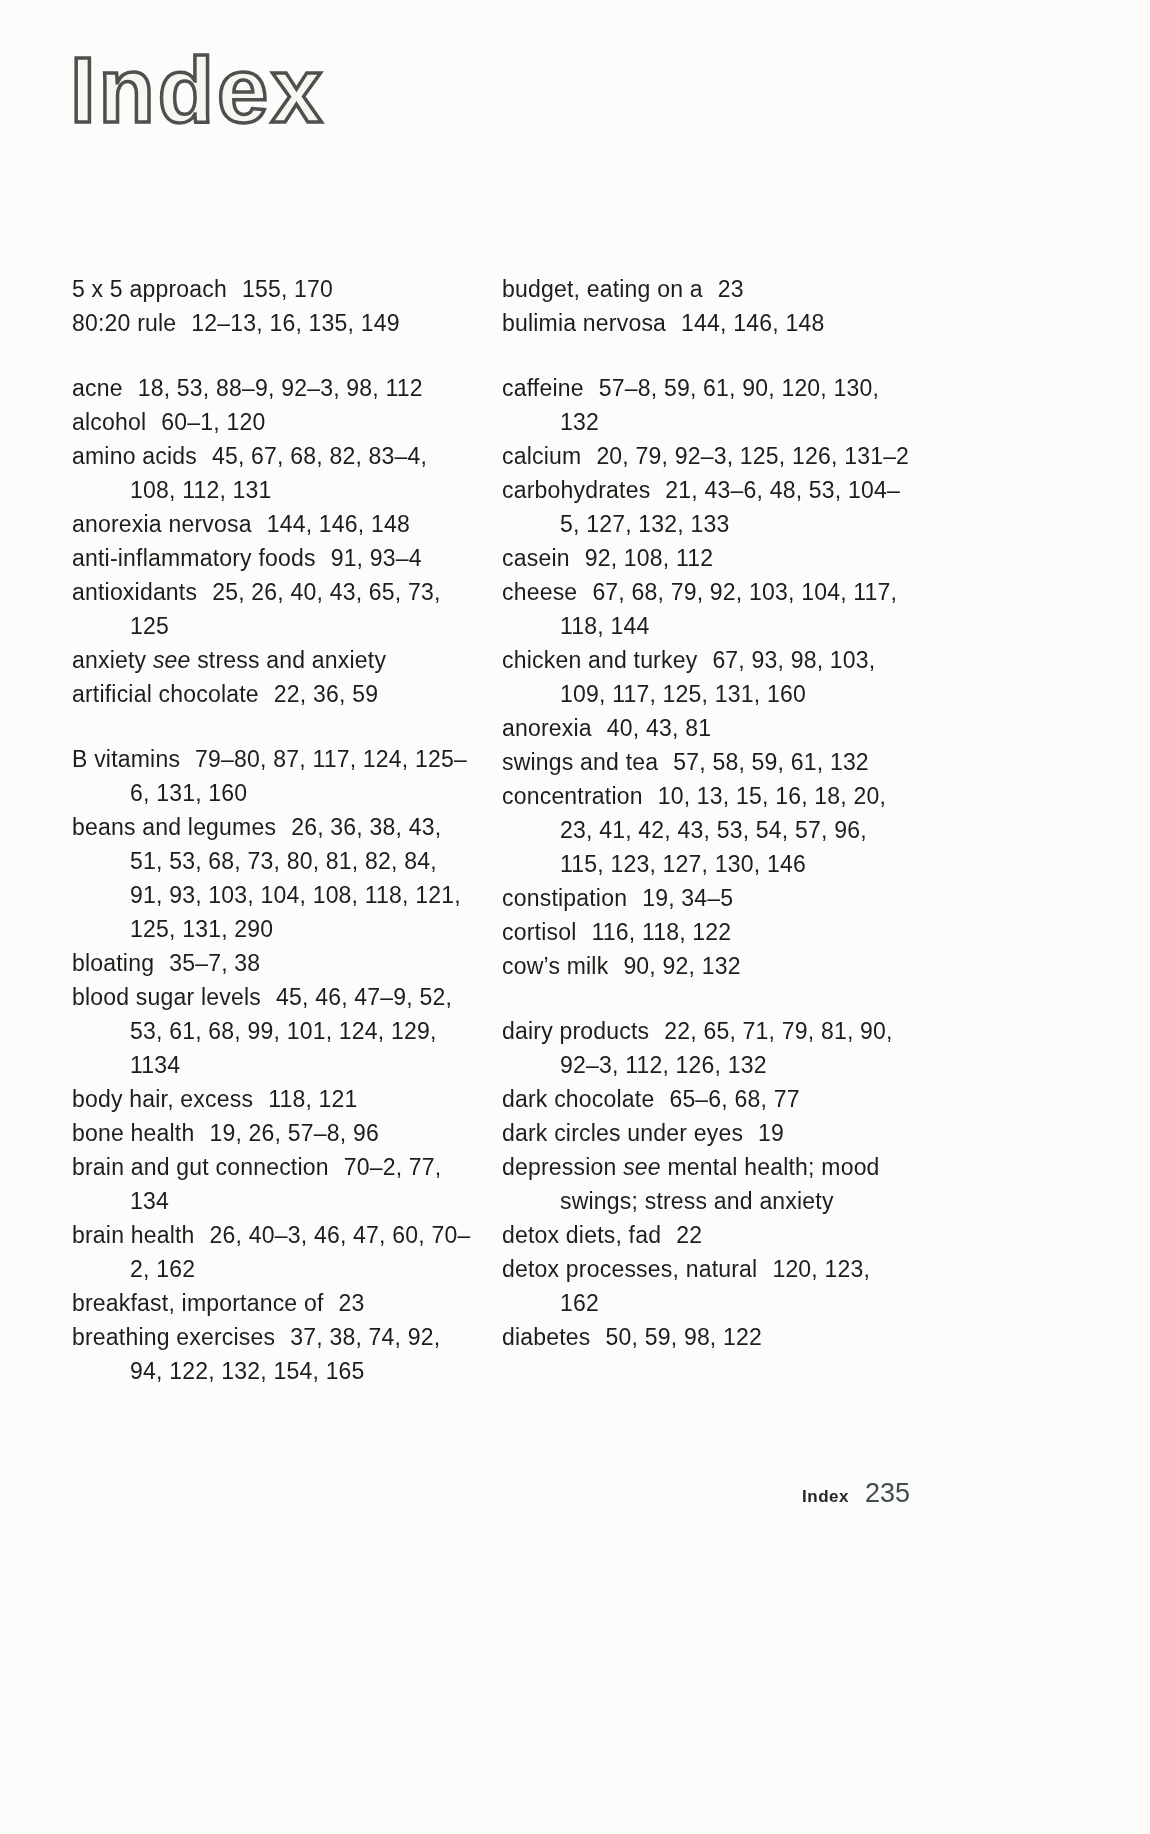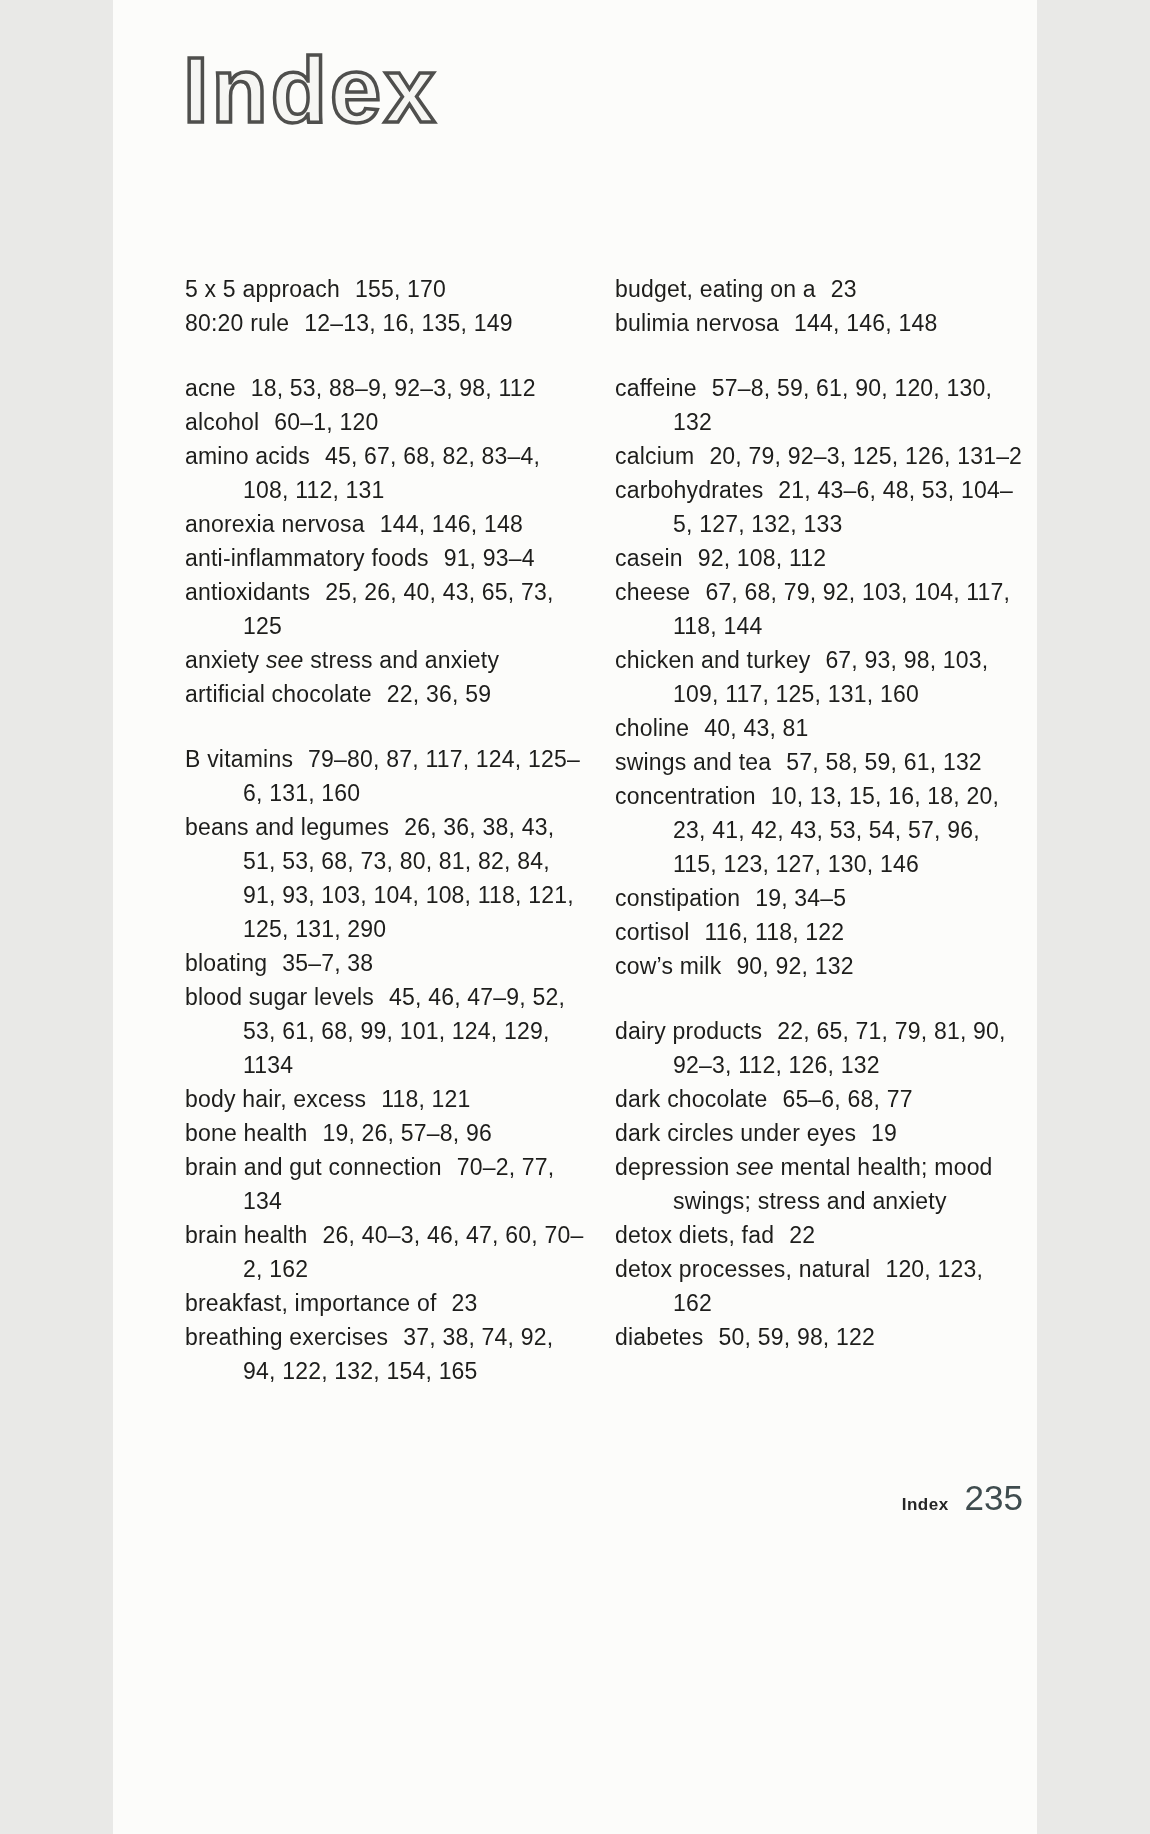--- a/index.html
+++ b/index.html
@@ -1,21 +1,21 @@
 <!DOCTYPE html>
 <html><head>
 <meta charset="utf-8">
 <style>
   * { box-sizing: border-box; }
   html, body { margin: 0; padding: 0; }
   body { background: #e9e9e7; }
 
   .page {
     position: relative;
-    width: 924px;
+    width: 1150px;
     height: 1834px;
     margin: 0 auto;
     background: #fcfcfa;
     font-family: "Liberation Sans", sans-serif;
     color: #1d1d1b;
     overflow: hidden;
   }
 
   .title {
     position: absolute;
@@ -64,21 +64,21 @@
   }
   .footer-label {
     font-size: 17px;
     font-weight: 700;
     color: #262626;
     margin-right: 16px;
     letter-spacing: 0.5px;
     vertical-align: baseline;
   }
   .footer-page {
-    font-size: 35px;
+    font-size: 27px;
     color: #3f4c4e;
     vertical-align: baseline;
   }
 </style>
 </head>
 <body>
 
 <div class="page">
   <h1 class="title">Index</h1>
 
@@ -116,21 +116,21 @@
           <div class="entry"><span class="term">budget, eating on a</span><span class="pages">23</span></div>
           <div class="entry"><span class="term">bulimia nervosa</span><span class="pages">144, 146, 148</span></div>
         </div>
         <div class="group">
           <div class="entry"><span class="term">caffeine</span><span class="pages">57–8, 59, 61, 90, 120, 130, 132</span></div>
           <div class="entry"><span class="term">calcium</span><span class="pages">20, 79, 92–3, 125, 126, 131–2</span></div>
           <div class="entry"><span class="term">carbohydrates</span><span class="pages">21, 43–6, 48, 53, 104–5, 127, 132, 133</span></div>
           <div class="entry"><span class="term">casein</span><span class="pages">92, 108, 112</span></div>
           <div class="entry"><span class="term">cheese</span><span class="pages">67, 68, 79, 92, 103, 104, 117, 118, 144</span></div>
           <div class="entry"><span class="term">chicken and turkey</span><span class="pages">67, 93, 98, 103, 109, 117, 125, 131, 160</span></div>
-          <div class="entry"><span class="term">choline</span><span class="pages">40, 43, 81</span></div>
+          <div class="entry"><span class="term">anorexia</span><span class="pages">40, 43, 81</span></div>
           <div class="entry"><span class="term">swings and tea</span><span class="pages">57, 58, 59, 61, 132</span></div>
           <div class="entry"><span class="term">concentration</span><span class="pages">10, 13, 15, 16, 18, 20, 23, 41, 42, 43, 53, 54, 57, 96, 115, 123, 127, 130, 146</span></div>
           <div class="entry"><span class="term">constipation</span><span class="pages">19, 34–5</span></div>
           <div class="entry"><span class="term">cortisol</span><span class="pages">116, 118, 122</span></div>
           <div class="entry"><span class="term">cow’s milk</span><span class="pages">90, 92, 132</span></div>
         </div>
         <div class="group">
           <div class="entry"><span class="term">dairy products</span><span class="pages">22, 65, 71, 79, 81, 90, 92–3, 112, 126, 132</span></div>
           <div class="entry"><span class="term">dark chocolate</span><span class="pages">65–6, 68, 77</span></div>
           <div class="entry"><span class="term">dark circles under eyes</span><span class="pages">19</span></div>

